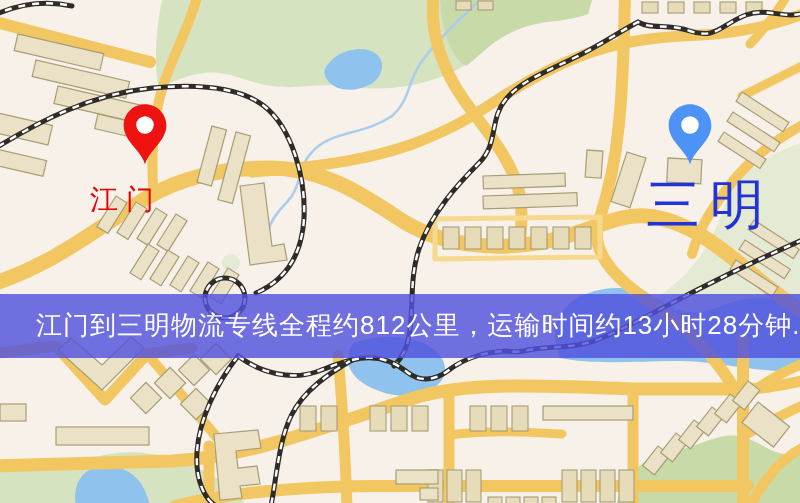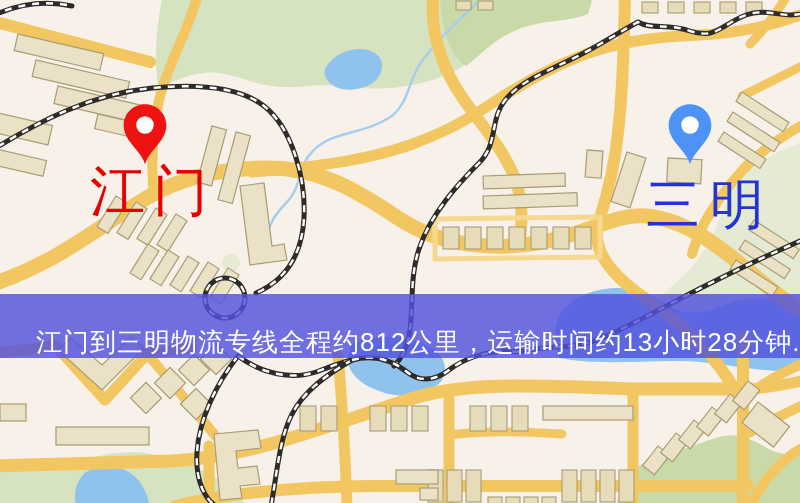--- a/index.html
+++ b/index.html
@@ -16,30 +16,30 @@
   .water{fill:var(--water,#8fc2ec);}
   .stream{stroke:#a9cdec;stroke-width:2.5;fill:none;stroke-linecap:round;}
   .road{stroke:var(--road,#f2c761);fill:none;stroke-linecap:round;stroke-linejoin:round;}
   .road-minor{stroke:var(--road_minor,#f6d98e);stroke-width:5;fill:none;stroke-linecap:round;}
   .bld{fill:var(--building,#eae1c6);stroke:var(--building_stroke,#a89d74);stroke-width:1.2;}
   .bld2{fill:#e6dcba;stroke:var(--building_stroke,#a89d74);stroke-width:1.1;}
   .rail-b{stroke:var(--railway,#2e2b28);stroke-width:5;fill:none;stroke-linecap:round;}
   .rail-w{stroke:#ffffff;stroke-width:2.4;stroke-dasharray:7 7;fill:none;}
   .banner{
     position:absolute;left:0;top:294px;width:800px;height:64px;
-    display:flex;align-items:flex-end;z-index:3;
+    display:flex;align-items:center;z-index:3;
   }
   .banner-text{
     padding-left:36px;font-size:26px;line-height:1.2;white-space:nowrap;
     letter-spacing:1px;
   }
   .pin{position:absolute;width:46px;height:63px;z-index:4;}
   .pin svg{display:block;width:100%;height:100%;}
   .place-label{position:absolute;z-index:4;font-weight:400;line-height:1;}
-  .origin-label{left:90px;top:164px;font-size:55px;letter-spacing:8px;}
+  .origin-label{left:90px;top:186px;font-size:28px;letter-spacing:8px;}
   .destination-label{left:646px;top:177px;font-size:54px;letter-spacing:10px;}
 </style>
 </head>
 <body>
 
 <div class="stage">
 
   <svg class="map-svg" width="800" height="503" viewBox="0 0 800 503" aria-hidden="true">
     <defs>
       <path id="rl1" d="M -8,16 C 18,4 44,0 72,6"></path>

